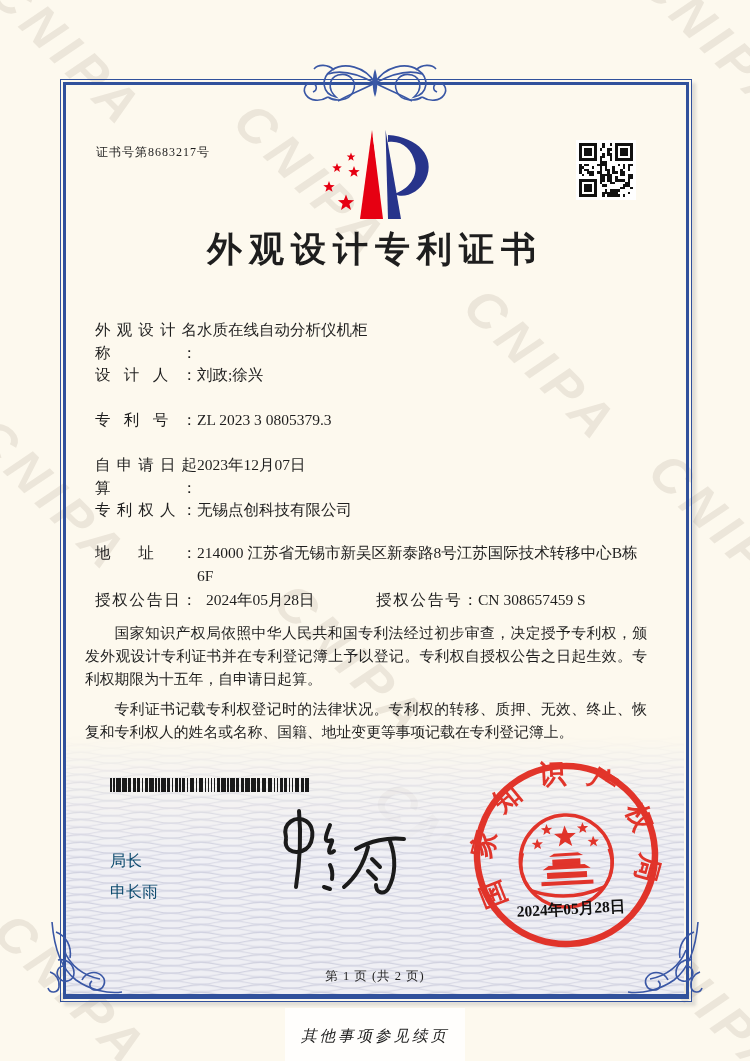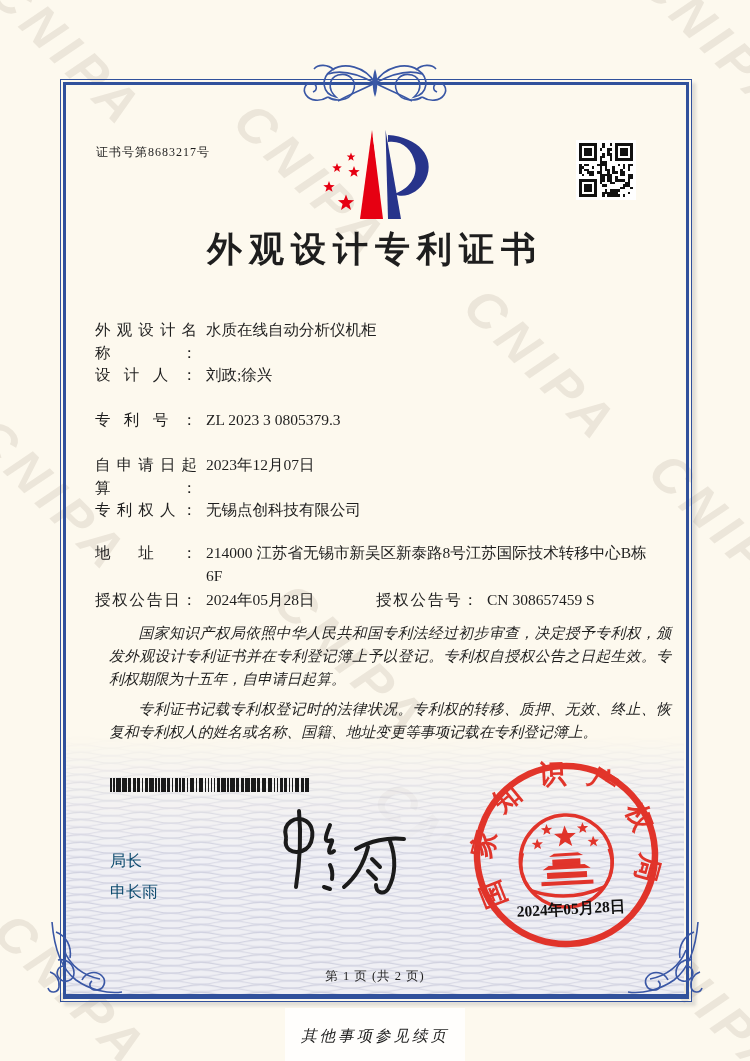--- a/index.html
+++ b/index.html
@@ -20,27 +20,27 @@
   .guilloche{position:absolute;left:66px;top:735px;width:618px;height:260px;}
   
   .certno{position:absolute;left:96px;top:144px;font-size:12px;letter-spacing:1px;}
   .logo{position:absolute;left:320px;top:127px;}
   .qr{position:absolute;left:576px;top:140px;background:#fff;padding:3px;}
   .title{position:absolute;left:0;top:226px;width:100%;text-align:center;
          font-size:35px;font-weight:bold;letter-spacing:7px;}
   
   .row{position:absolute;left:95px;font-size:15.5px;line-height:23px;display:flex;}
   .lab{display:inline-block;width:102px;text-align:justify;text-align-last:justify;flex:0 0 102px;}
-  .val{margin-left:9px;}
+  .val{}
   .row.addr .val{width:455px;}
   .lab2{display:inline-block;width:102px;text-align:justify;text-align-last:justify;flex:0 0 102px;}
   .val1{margin-left:9px;width:170px;flex:0 0 170px;}
   
-  .paras{position:absolute;left:109px;top:622px;width:562px;font-size:14.8px;
-         line-height:23.2px;text-align:justify;font-style:italic;}
+  .paras{position:absolute;left:85px;top:622px;width:562px;font-size:14.8px;
+         line-height:23.2px;text-align:justify;}
   .paras p{margin:0 0 6px 0;text-indent:2em;}
   
   .barcode{position:absolute;left:110px;top:778px;}
   
   .issuer{position:absolute;left:110px;top:845px;font-family:"Liberation Sans","DejaVu Sans",sans-serif;
           font-size:16px;line-height:31px;color:#0c4a6e;}
   .sig{position:absolute;left:272px;top:803px;}
   
   .seal{position:absolute;left:468px;top:757px;transform:rotate(-3deg);}
   .sealdate{position:absolute;left:496px;top:899px;width:150px;text-align:center;

